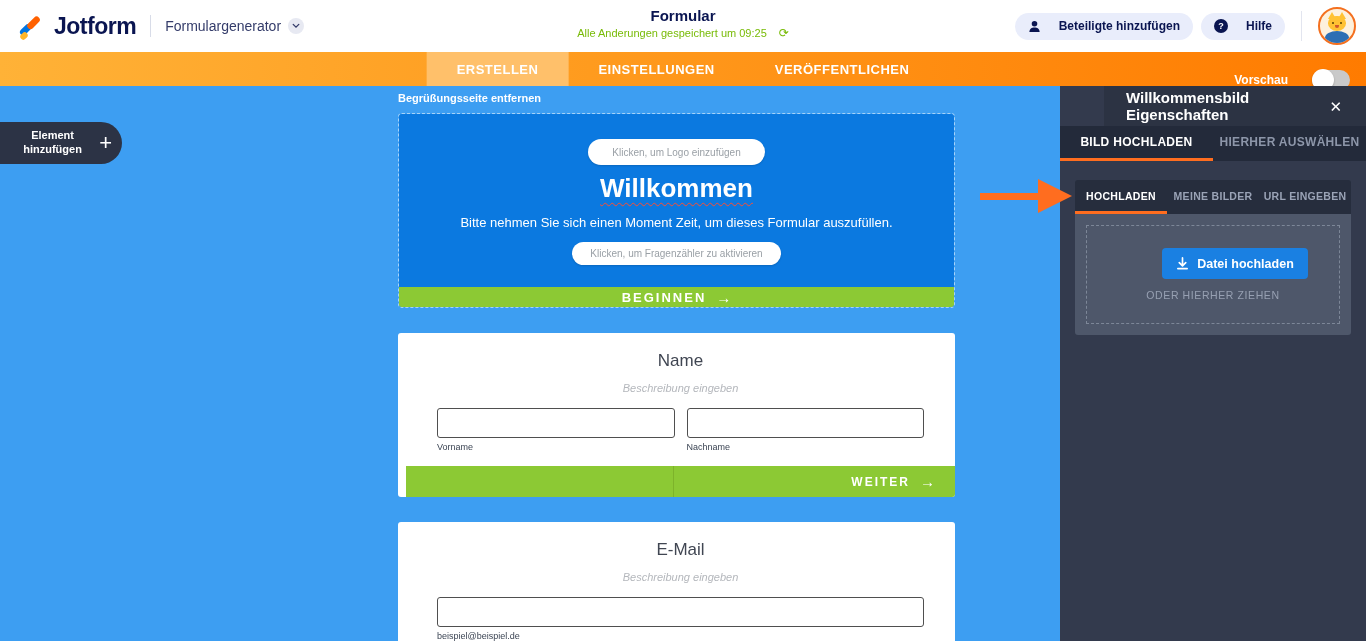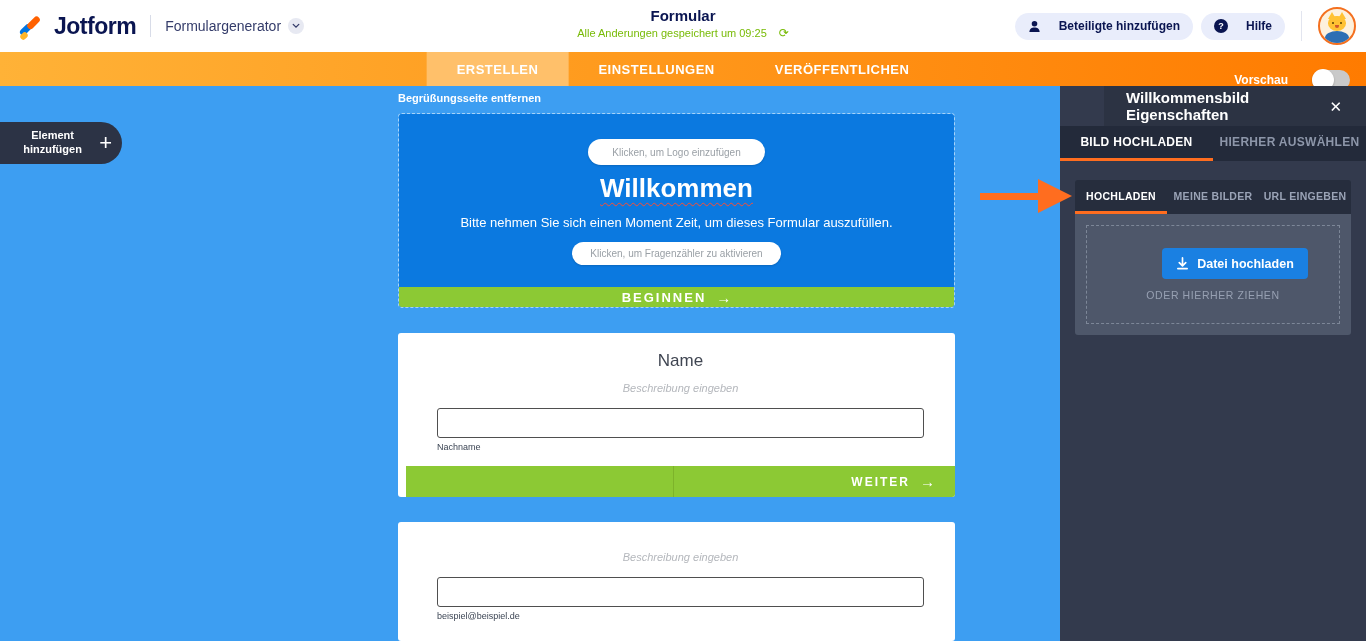--- a/index.html
+++ b/index.html
@@ -202,35 +202,40 @@
         </div>
       </div>
 
       <div class="white-card">
         <div class="card-inner">
           <div class="card-title">Name</div>
           <div class="card-desc">Beschreibung eingeben</div>
           <div class="inputs-row">
             <div class="field">
               <input class="text-input" type="text" style="">
+              <div class="sub-label">Vorname</div>
+            </div>
+            <div class="field">
+              <input class="text-input" type="text" style="">
               <div class="sub-label">Nachname</div>
             </div>
           </div>
         </div>
         <div class="name-footer">
           <div class="footer-left"></div>
           <div class="footer-right">
             <span>WEITER</span>
             <span class="btn-arrow">→</span>
           </div>
         </div>
       </div>
 
       <div class="white-card email-card">
         <div class="card-inner">
+          <div class="card-title">E-Mail</div>
           <div class="card-desc">Beschreibung eingeben</div>
           <div class="inputs-row">
             <div class="field">
               <input class="text-input" type="text" style="">
               <div class="sub-label">beispiel@beispiel.de</div>
             </div>
           </div>
         </div>
       </div>
     </div>

